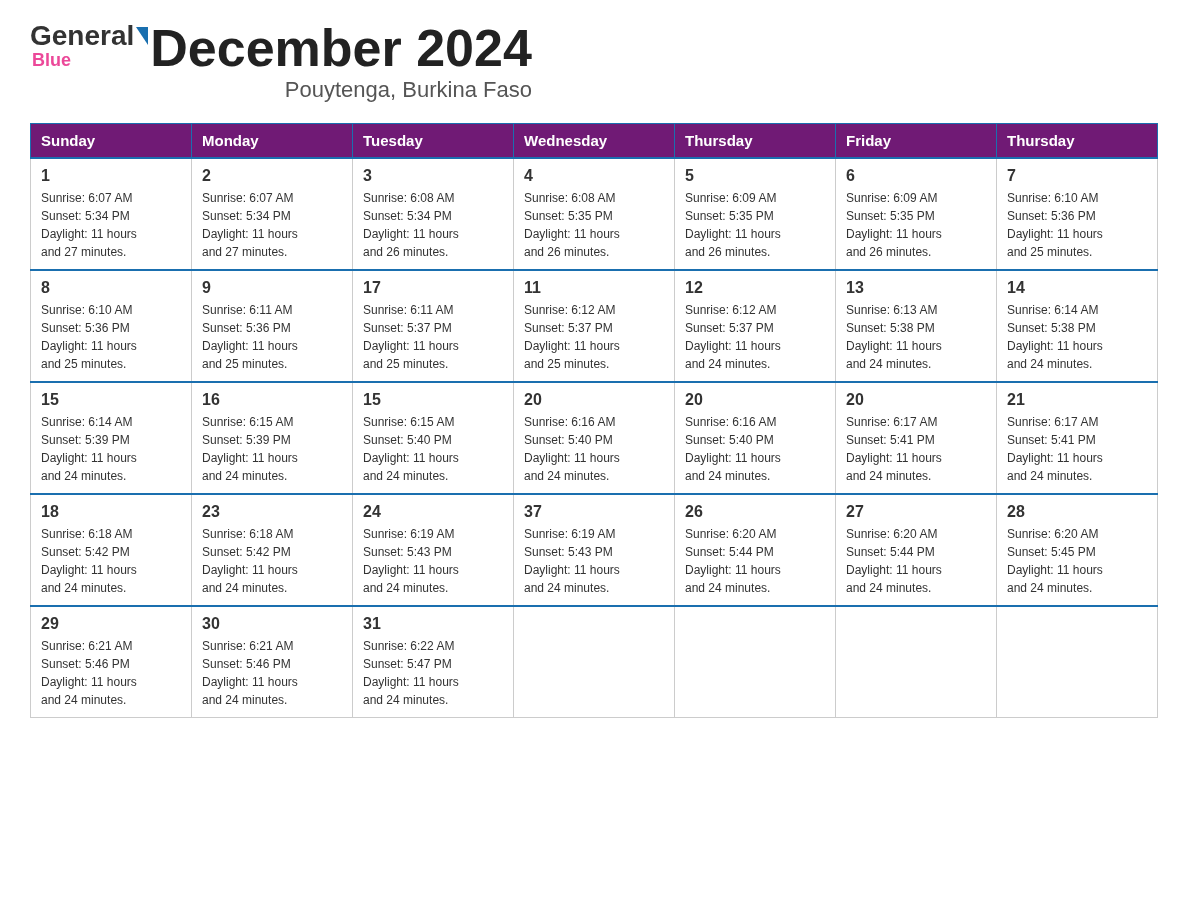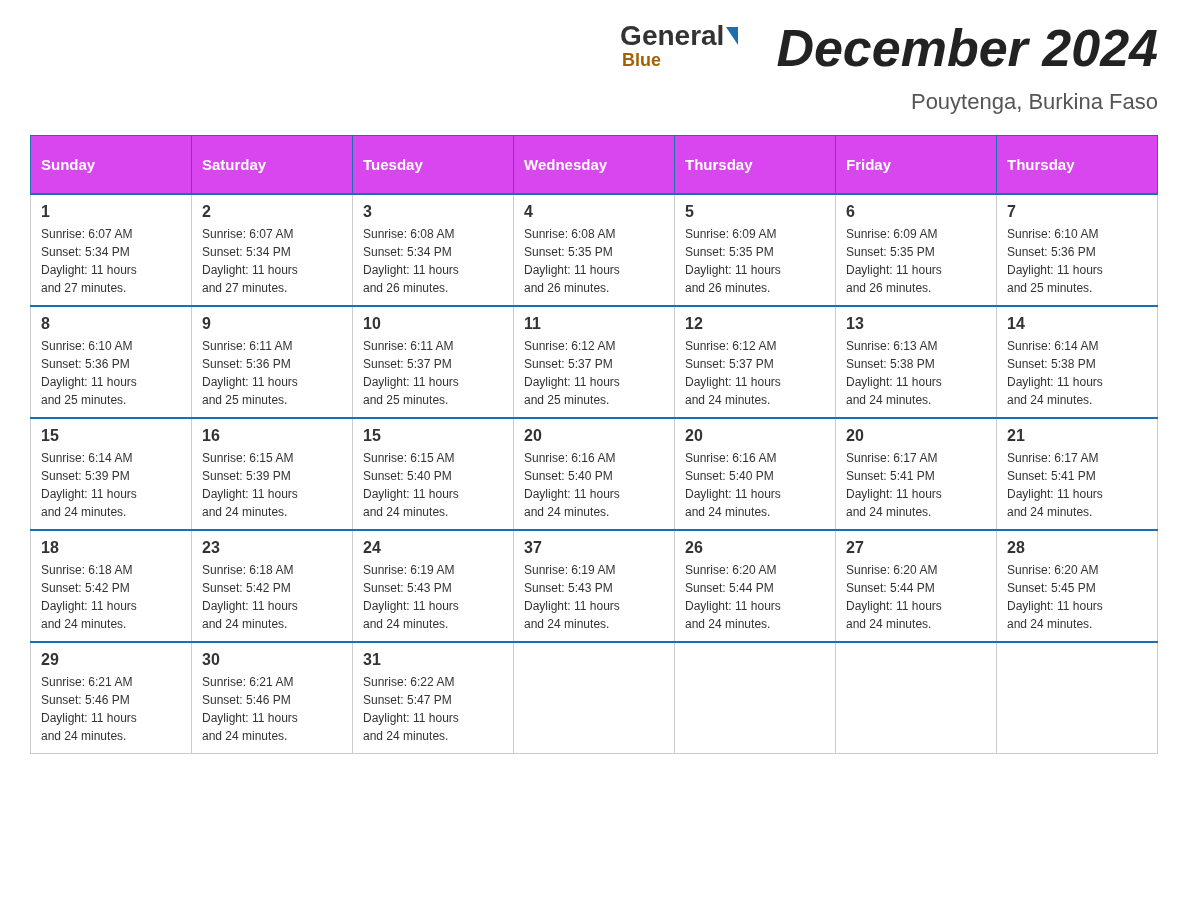--- a/index.html
+++ b/index.html
@@ -5,24 +5,23 @@
     * { margin: 0; padding: 0; box-sizing: border-box; }
     body {
       font-family: Arial, sans-serif;
       background: #fff;
       width: 1188px;
       min-height: 918px;
       padding: 20px 30px;
     }
     .header-area {
       display: flex;
-      justify-content: flex-end;
+      justify-content: flex-start;
       align-items: flex-start;
       margin-bottom: 20px;
-      gap: 36px;
     }
     .logo {
       display: flex;
       flex-direction: column;
       align-items: flex-start;
     }
     .logo-text {
       font-size: 28px;
       font-weight: bold;
       color: #333;
@@ -34,52 +33,51 @@
       display: inline-block;
       width: 0;
       height: 0;
       border-left: 12px solid transparent;
       border-right: 0px solid transparent;
       border-top: 18px solid #1a6faf;
       margin: 0 2px;
       vertical-align: middle;
     }
     .logo-sub {
-      color: #a16207;
+      color: #ec4899;
       font-size: 18px;
       font-weight: bold;
       margin-top: -2px;
       padding-left: 2px;
     }
     .title-area {
       text-align: right;
     }
     .month-title {
       font-size: 52px;
       font-weight: bold;
       color: #222;
       line-height: 1.1;
-      font-style: italic;
     }
     .location-title {
       font-size: 22px;
       color: #555;
-      margin-top: 12px;
+      margin-top: 0;
     }
     .calendar-table {
       width: 100%;
       border-collapse: collapse;
       border: 1px solid #ccc;
     }
     .calendar-table th {
-      background-color: #d946ef;
+      background-color: #701a75;
       color: #fff;
       font-size: 15px;
       font-weight: bold;
-      padding: 20px 10px;
+      padding: 8px 10px;
       text-align: left;
       border: 1px solid #1a6faf;
     }
     .calendar-table td {
       vertical-align: top;
       padding: 8px 10px;
       border: 1px solid #ccc;
       width: 14.28%;
       font-size: 13px;
       color: #333;
@@ -117,21 +115,21 @@
   <div class="title-area">
     <div class="month-title">December 2024</div>
     <div class="location-title">Pouytenga, Burkina Faso</div>
   </div>
 </div>
 
 <table class="calendar-table">
   <thead>
     <tr>
     <th>Sunday</th>
-        <th>Saturday</th>
+        <th>Monday</th>
         <th>Tuesday</th>
         <th>Wednesday</th>
         <th>Thursday</th>
         <th>Friday</th>
         <th>Thursday</th>
       </tr>
   </thead>
   <tbody id="calendar-body">
   <tr class="week-row">
         <td>
@@ -166,21 +164,21 @@
       <tr class="week-row">
         <td>
           <span class="day-number">8</span>
           <div class="day-info">Sunrise: 6:10 AM<br>Sunset: 5:36 PM<br>Daylight: 11 hours<br>and 25 minutes.</div>
         </td>
         <td>
           <span class="day-number">9</span>
           <div class="day-info">Sunrise: 6:11 AM<br>Sunset: 5:36 PM<br>Daylight: 11 hours<br>and 25 minutes.</div>
         </td>
         <td>
-          <span class="day-number">10</span>
+          <span class="day-number">17</span>
           <div class="day-info">Sunrise: 6:11 AM<br>Sunset: 5:37 PM<br>Daylight: 11 hours<br>and 25 minutes.</div>
         </td>
         <td>
           <span class="day-number">11</span>
           <div class="day-info">Sunrise: 6:12 AM<br>Sunset: 5:37 PM<br>Daylight: 11 hours<br>and 25 minutes.</div>
         </td>
         <td>
           <span class="day-number">12</span>
           <div class="day-info">Sunrise: 6:12 AM<br>Sunset: 5:37 PM<br>Daylight: 11 hours<br>and 24 minutes.</div>
         </td>

